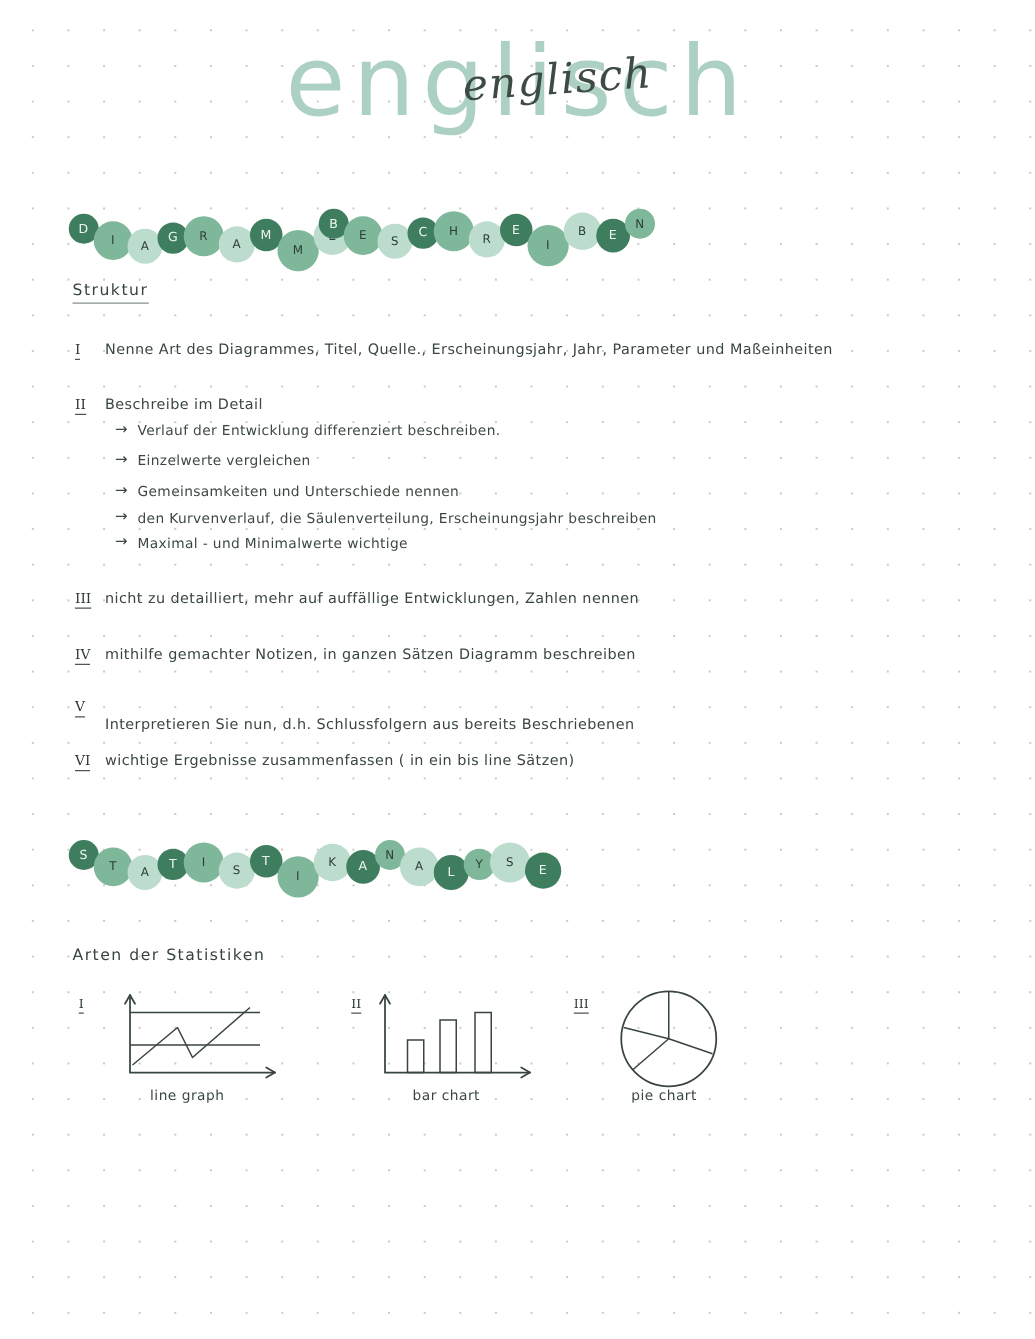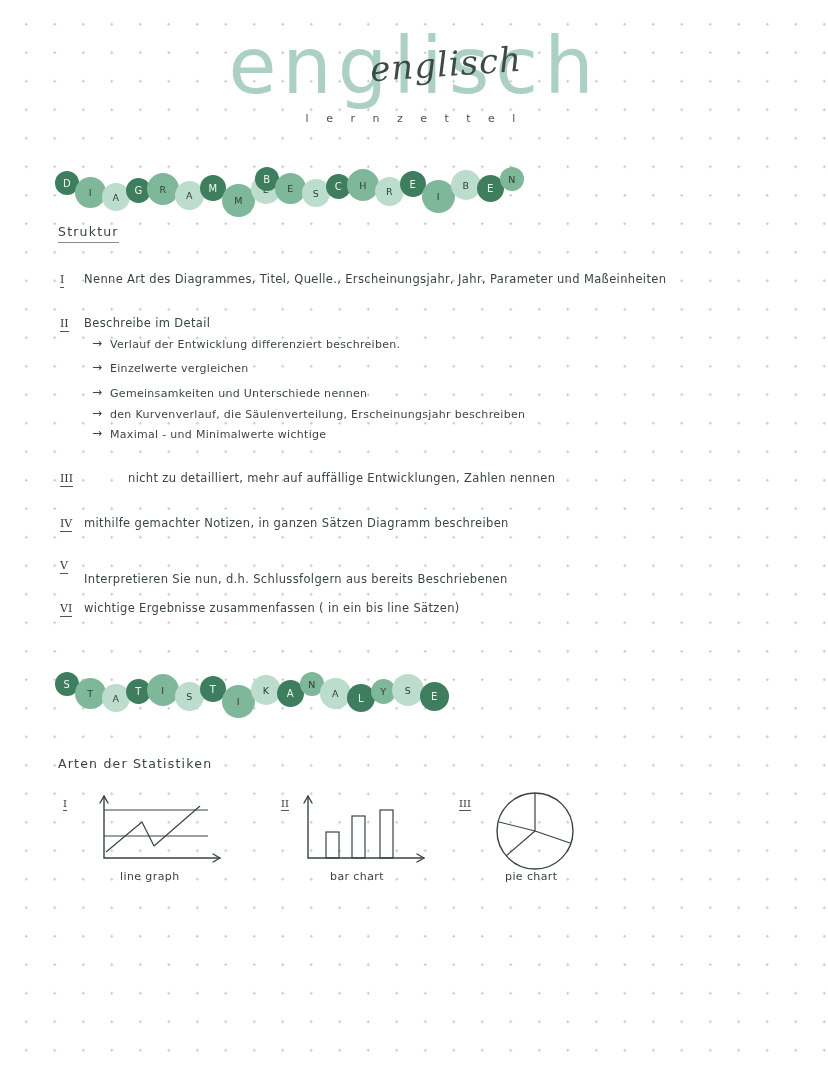--- a/index.html
+++ b/index.html
@@ -163,21 +163,20 @@
 </style>
 </head>
 <body>
 
 <div id="page">
 
   <div class="title-wrap">
     <div class="title-main">englisch</div>
     <div class="title-script">englisch</div>
   </div>
-  <div class="subtitle">l e r n z e t t e l</div>
 
   <div class="bubbles" id="bubbles-1" style="left:55px; top:165px; width:420px;">
       <div class="bubble" style="left: 0px; top: 6px; width: 24px; height: 24px; background: rgb(63, 125, 95); color: rgb(238, 246, 241); font-size: 10px;">D</div>
       <div class="bubble" style="left: 20px; top: 12px; width: 31px; height: 31px; background: rgb(127, 183, 154); color: rgb(47, 63, 56); font-size: 9.5px;">I</div>
       <div class="bubble" style="left: 47px; top: 18px; width: 28px; height: 28px; background: rgb(188, 220, 205); color: rgb(47, 63, 56); font-size: 9.5px;">A</div>
       <div class="bubble" style="left: 71px; top: 13px; width: 25px; height: 25px; background: rgb(63, 125, 95); color: rgb(238, 246, 241); font-size: 10px;">G</div>
       <div class="bubble" style="left: 92px; top: 8px; width: 32px; height: 32px; background: rgb(127, 183, 154); color: rgb(47, 63, 56); font-size: 9.5px;">R</div>
       <div class="bubble" style="left: 120px; top: 16px; width: 29px; height: 29px; background: rgb(188, 220, 205); color: rgb(47, 63, 56); font-size: 9.5px;">A</div>
       <div class="bubble" style="left: 145px; top: 10px; width: 26px; height: 26px; background: rgb(63, 125, 95); color: rgb(238, 246, 241); font-size: 10px;">M</div>
       <div class="bubble" style="left: 167px; top: 19px; width: 33px; height: 33px; background: rgb(127, 183, 154); color: rgb(47, 63, 56); font-size: 9.5px;">M</div>
@@ -206,21 +205,21 @@
       <div class="sub" style="left: 110px; top: 338px;">Verlauf der Entwicklung differenziert beschreiben.</div>
       <div class="arrow" style="left: 92px; top: 360px;">→</div>
       <div class="sub" style="left: 110px; top: 362px;">Einzelwerte vergleichen</div>
       <div class="arrow" style="left: 92px; top: 385px;">→</div>
       <div class="sub" style="left: 110px; top: 387px;">Gemeinsamkeiten und Unterschiede nennen</div>
       <div class="arrow" style="left: 92px; top: 406px;">→</div>
       <div class="sub" style="left: 110px; top: 408px;">den Kurvenverlauf, die Säulenverteilung, Erscheinungsjahr beschreiben</div>
       <div class="arrow" style="left: 92px; top: 426px;">→</div>
       <div class="sub" style="left: 110px; top: 428px;">Maximal - und Minimalwerte wichtige</div>
       <div class="numeral" style="left: 60px; top: 472px;">III</div>
-      <div class="item" style="left: 84px; top: 471px; margin-left: 44px;">nicht zu detailliert, mehr auf auffällige Entwicklungen, Zahlen nennen</div>
+      <div class="item" style="left: 84px; top: 471px;">nicht zu detailliert, mehr auf auffällige Entwicklungen, Zahlen nennen</div>
       <div class="numeral" style="left: 60px; top: 517px;">IV</div>
       <div class="item" style="left: 84px; top: 516px;">mithilfe gemachter Notizen, in ganzen Sätzen Diagramm beschreiben</div>
       <div class="numeral" style="left: 60px; top: 559px;">V</div>
       <div class="item" style="left: 84px; top: 558px; margin-top: 14px;">Interpretieren Sie nun, d.h. Schlussfolgern aus bereits Beschriebenen</div>
       <div class="numeral" style="left: 60px; top: 602px;">VI</div>
       <div class="item" style="left: 84px; top: 601px;">wichtige Ergebnisse zusammenfassen ( in ein bis line Sätzen)</div>
     </div>
 
   <div class="bubbles" id="bubbles-2" style="left:55px; top:668px; width:320px;">
       <div class="bubble" style="left: 0px; top: 4px; width: 24px; height: 24px; background: rgb(63, 125, 95); color: rgb(238, 246, 241); font-size: 10px;">S</div>

